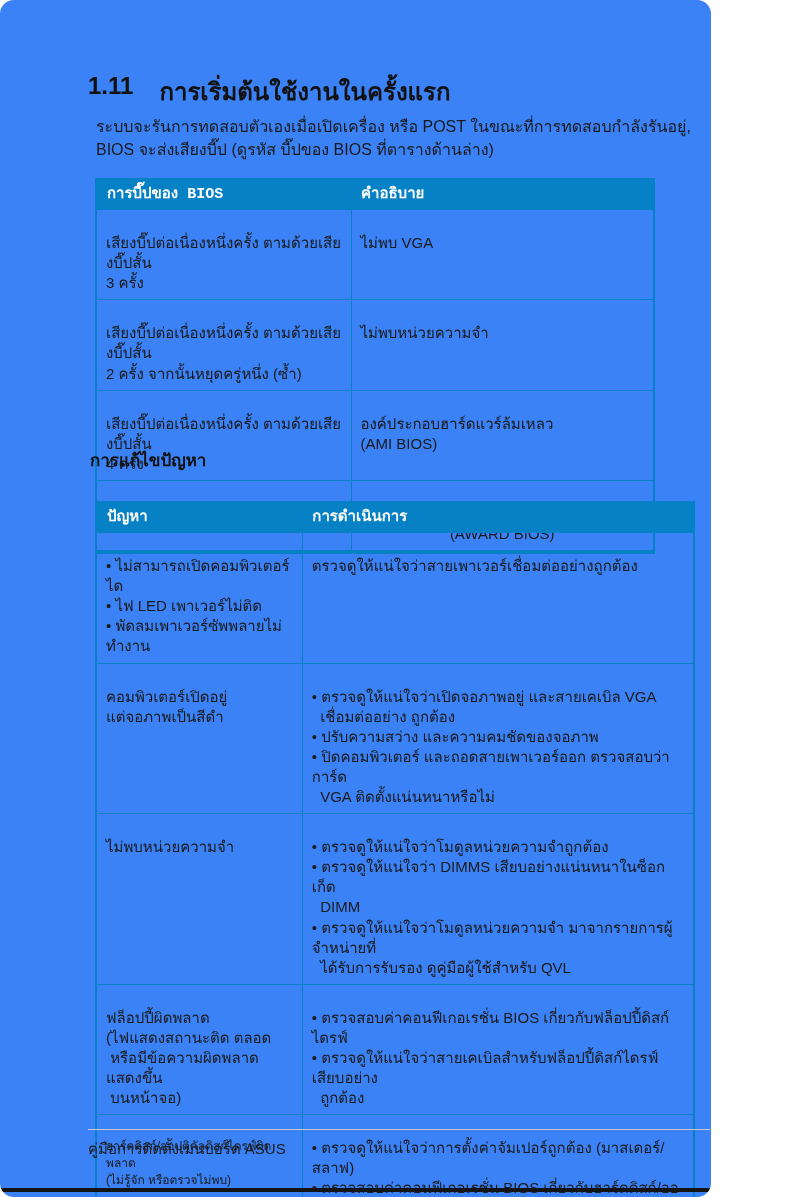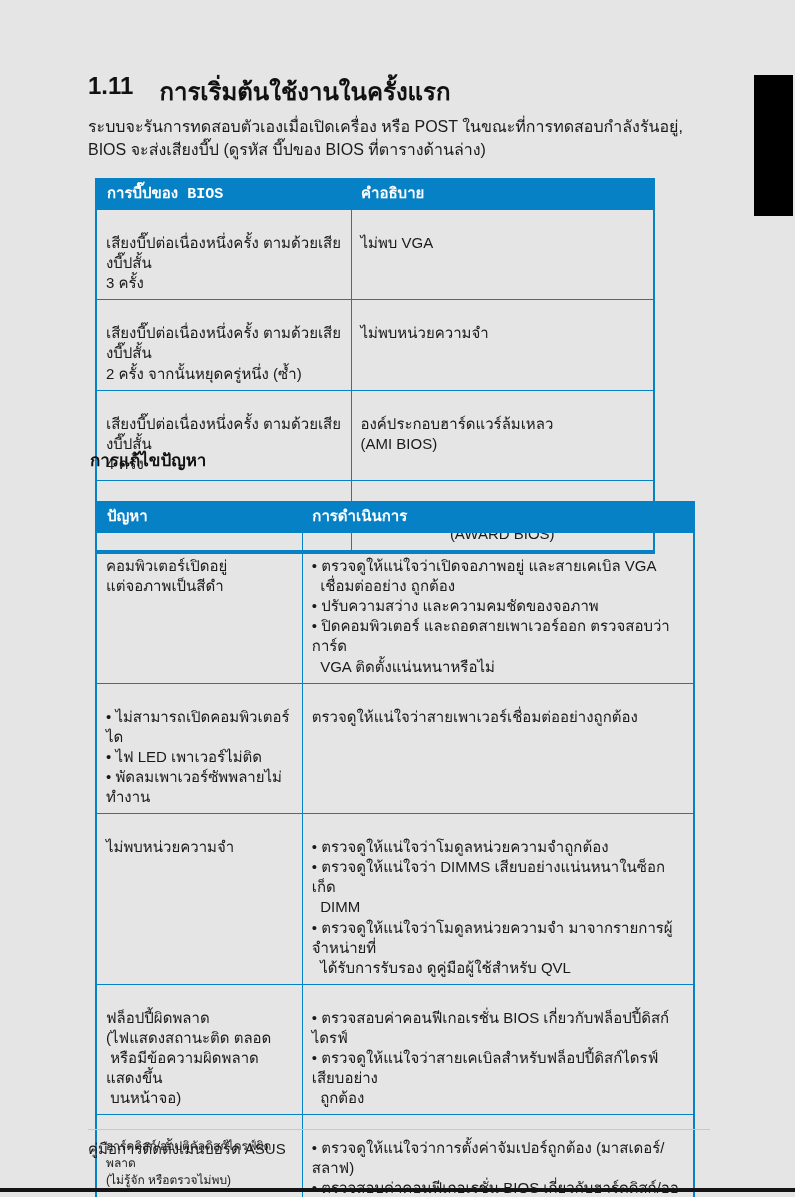--- a/index.html
+++ b/index.html
@@ -1,45 +1,46 @@
 <!DOCTYPE html>
 <html style="--accent: #0781C5;"><head>
 <meta charset="utf-8">
 <style>
   :root { --accent: #0781C5; }
   * { margin: 0; padding: 0; box-sizing: border-box; }
   html, body { background: #ffffff; }
   .page {
     position: relative;
-    width: 795px;
+    width: 711px;
     height: 1197px;
-    background: #e5e5e5;
+    background: #3b82f6;
     font-family: "Liberation Sans", "DejaVu Sans", sans-serif;
     color: #1a1a1a;
     overflow: hidden;
+    border-radius: 14px;
   }
   .side-tab {
     position: absolute;
     left: 754px; top: 75px;
     width: 39px; height: 141px;
     background: #000000;
   }
   .heading {
     position: absolute;
     left: 88px; top: 72px;
     display: flex;
     gap: 26px;
     font-size: 24px;
     font-weight: bold;
     color: #111111;
     white-space: nowrap;
   }
   .intro {
     position: absolute;
-    left: 88px; top: 116px;
+    left: 96px; top: 116px;
     width: 640px;
     font-size: 16px;
     line-height: 1.42;
     white-space: pre-wrap;
   }
   table.doc-table {
     position: absolute;
     border-collapse: collapse;
     table-layout: fixed;
     border: 2px solid var(--accent);
@@ -156,35 +157,35 @@
         <col class="w1">
         <col class="w2">
       </colgroup>
     <thead>
       <tr>
         <th>ปัญหา</th>
         <th>การดำเนินการ</th>
       </tr>
     </thead>
     <tbody>
+      <tr style="height:77px;">
+        <td class="c1">• ไม่สามารถเปิดคอมพิวเตอร์ได
+• ไฟ LED เพาเวอร์ไม่ติด
+• พัดลมเพาเวอร์ซัพพลายไม่ทำงาน</td>
+        <td>ตรวจดูให้แน่ใจว่าสายเพาเวอร์เชื่อมต่ออย่างถูกต้อง</td>
+      </tr>
       <tr style="height:107px;">
         <td class="c1">คอมพิวเตอร์เปิดอยู่
 แต่จอภาพเป็นสีดำ</td>
         <td>• ตรวจดูให้แน่ใจว่าเปิดจอภาพอยู่ และสายเคเบิล VGA
   เชื่อมต่ออย่าง ถูกต้อง
 • ปรับความสว่าง และความคมชัดของจอภาพ
 • ปิดคอมพิวเตอร์ และถอดสายเพาเวอร์ออก ตรวจสอบว่าการ์ด
   VGA ติดตั้งแน่นหนาหรือไม่</td>
       </tr>
-      <tr style="height:77px;">
-        <td class="c1">• ไม่สามารถเปิดคอมพิวเตอร์ได
-• ไฟ LED เพาเวอร์ไม่ติด
-• พัดลมเพาเวอร์ซัพพลายไม่ทำงาน</td>
-        <td>ตรวจดูให้แน่ใจว่าสายเพาเวอร์เชื่อมต่ออย่างถูกต้อง</td>
-      </tr>
       <tr style="height:110px;">
         <td class="c1">ไม่พบหน่วยความจำ</td>
         <td>• ตรวจดูให้แน่ใจว่าโมดูลหน่วยความจำถูกต้อง
 • ตรวจดูให้แน่ใจว่า DIMMS เสียบอย่างแน่นหนาในซ็อกเก็ด
   DIMM
 • ตรวจดูให้แน่ใจว่าโมดูลหน่วยความจำ มาจากรายการผู้จำหน่ายที่
   ได้รับการรับรอง ดูคู่มือผู้ใช้สำหรับ QVL</td>
       </tr>
       <tr style="height:86px;margin-left:48px;">
         <td class="c1">ฟล็อปปี้ผิดพลาด

